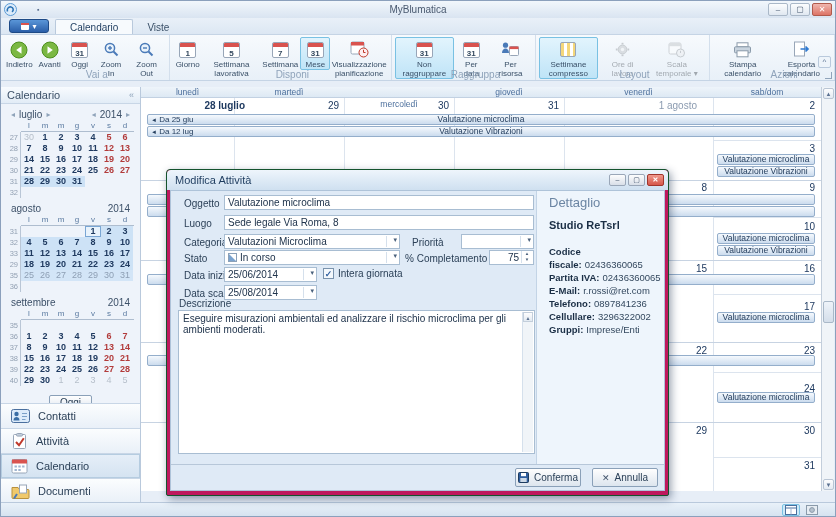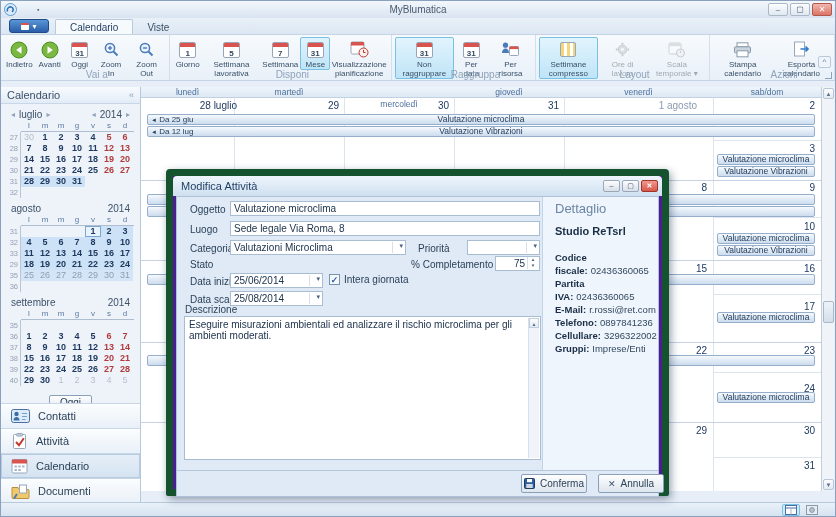--- a/index.html
+++ b/index.html
@@ -86,21 +86,21 @@
   .ghead { position:absolute; left:0; top:0; width:100%; height:11px;
     background:linear-gradient(#eef4fa,#dde9f4); border-bottom:1px solid #c2d1e2; }
   .ghead div { position:absolute; top:0; font-size:8.5px; color:#4c6f9c; text-align:center; }
   .ghead div:nth-of-type(1){left:0;width:93px;} .ghead div:nth-of-type(2){left:93px;width:110px;}
   .ghead div:nth-of-type(3){left:203px;width:110px;margin-top:12px;} .ghead div:nth-of-type(4){left:313px;width:110px;}
   .ghead div:nth-of-type(5){left:423px;width:149px;} .ghead div:nth-of-type(6){left:572px;width:108px;}
   .vline { position:absolute; top:11px; bottom:0; width:1px; background:#dce4ee; }
   .hline { position:absolute; left:0; width:100%; height:1px; background:#c7d3e2; }
   .sdline { position:absolute; left:572px; width:108px; height:1px; background:#dce4ee; }
   .gdates div { position:absolute; font-size:10px; color:#1f3a60; text-align:right; }
-  .gdates div:nth-of-type(1){left:8px;top:13px;width:88px;font-weight:normal;}
+  .gdates div:nth-of-type(1){left:16px;top:13px;width:88px;font-weight:bold;}
   .gdates div:nth-of-type(2){left:150px;top:13px;width:48px;}
   .gdates div:nth-of-type(3){left:260px;top:13px;width:48px;}
   .gdates div:nth-of-type(4){left:370px;top:13px;width:48px;}
   .gdates div:nth-of-type(5){left:480px;top:13px;width:76px;color:#8b9bb0;}
   .gdates div:nth-of-type(6){left:626px;top:13px;width:48px;}
   .gdates div:nth-of-type(7){left:626px;top:56px;width:48px;}
   .gdates div:nth-of-type(8){left:518px;top:95px;width:48px;}
   .gdates div:nth-of-type(9){left:626px;top:95px;width:48px;}
   .gdates div:nth-of-type(10){left:626px;top:134px;width:48px;}
   .gdates div:nth-of-type(11){left:518px;top:176px;width:48px;}
@@ -124,21 +124,21 @@
 
   
   .vscroll { position:absolute; left:820px; top:0; width:13px; height:404px; background:#f0f4f8; border-left:1px solid #c3cedb; }
   .sc-btn { position:absolute; left:1px; width:11px; height:11px; font-size:6px; text-align:center; line-height:11px;
     color:#5a7090; background:linear-gradient(#fdfdfe,#e3eaf2); border:1px solid #b9c5d4; border-radius:2px; }
   .sc-thumb { position:absolute; left:1px; top:214px; width:11px; height:22px;
     background:linear-gradient(#eef3f9,#d4deea); border:1px solid #a9b8c8; border-radius:2px; }
 
   
   .dialog { position:absolute; left:165px; top:168px; width:503px; height:327px; z-index:50;
-    background:#4c1d95; border:7px solid #14532d; border-radius:4px 4px 2px 2px;
+    background:#be185d; border:1px solid #14532d; border-radius:4px 4px 2px 2px;
     box-shadow:2px 3px 8px rgba(20,40,70,.45); }
   .dlg-title { height:20px; display:flex; align-items:center; padding:0 4px 0 8px;
     background:linear-gradient(#eef5fc,#cfe0f0); border-radius:4px 4px 0 0; font-size:11px; color:#1e3c5f; }
   .dlg-btns { margin-left:auto; display:flex; gap:2px; }
   .dbtn { width:17px; height:12px; border:1px solid #9aa7b8; border-radius:2px; font-size:7px; line-height:10px;
     text-align:center; color:#41536b; background:linear-gradient(#fdfdfd,#d9dfe8); }
   .dbtn.close { background:linear-gradient(#f0988c,#d6574a); border-color:#a1352b; color:#fff; font-weight:bold; }
   .dlg-body { position:relative; margin:0 3px 3px; height:301px; background:#dfeaf6; border:1px solid #aec3d9;padding-left:8px; }
   .dl { position:absolute; font-size:10px; color:#2c4158; }
   .tbox { position:absolute; height:15px; background:#fff; border:1px solid #a8bdd2; font-size:10px;
@@ -760,20 +760,23 @@
     <span class="dl" style="left:13px;top:46px">Categoria</span>
     <span class="combo" style="left:53px;top:43px;width:176px">
       <span>Valutazioni Microclima</span><span class="dsep"></span><span class="car">▾</span>
     </span>
     <span class="dl" style="left:241px;top:46px">Priorità</span>
     <span class="combo" style="left:290px;top:43px;width:73px">
       <span></span><span class="dsep"></span><span class="car">▾</span>
     </span>
 
     <span class="dl" style="left:13px;top:62px">Stato</span>
+    <span class="combo" style="left:53px;top:59px;width:176px">
+      <span class="stico"></span><span>In corso</span><span class="dsep"></span><span class="car">▾</span>
+    </span>
     <span class="dl" style="left:234px;top:62px">% Completamento</span>
     <span class="spin" style="left:318px;top:59px;width:45px">
       <span>75</span>
       <span class="ud"><span>▲</span><br><span>▼</span></span>
     </span>
 
     <span class="dl" style="left:13px;top:79px">Data inizio</span>
     <span class="combo" style="left:53px;top:76px;width:93px">
       <span>25/06/2014</span><span class="dsep"></span><span class="car">▾</span>
     </span>

